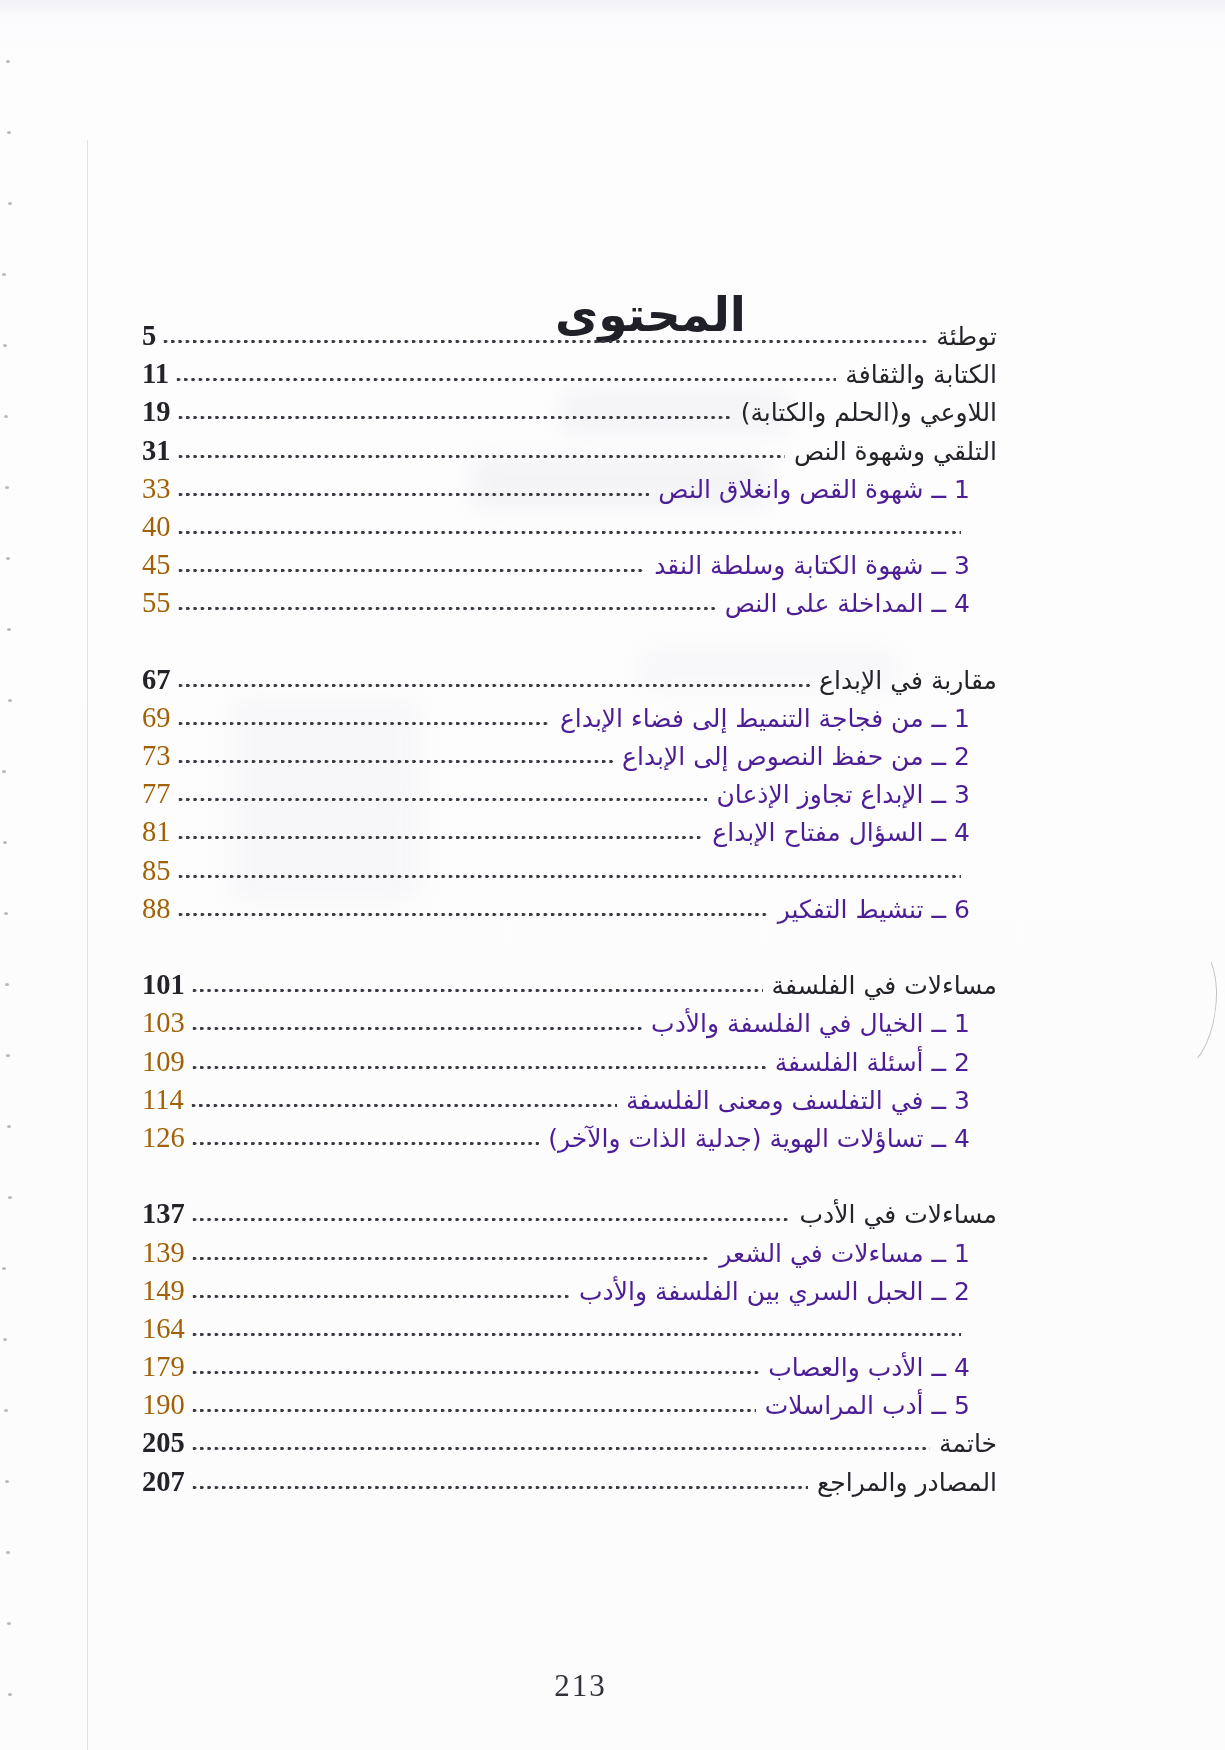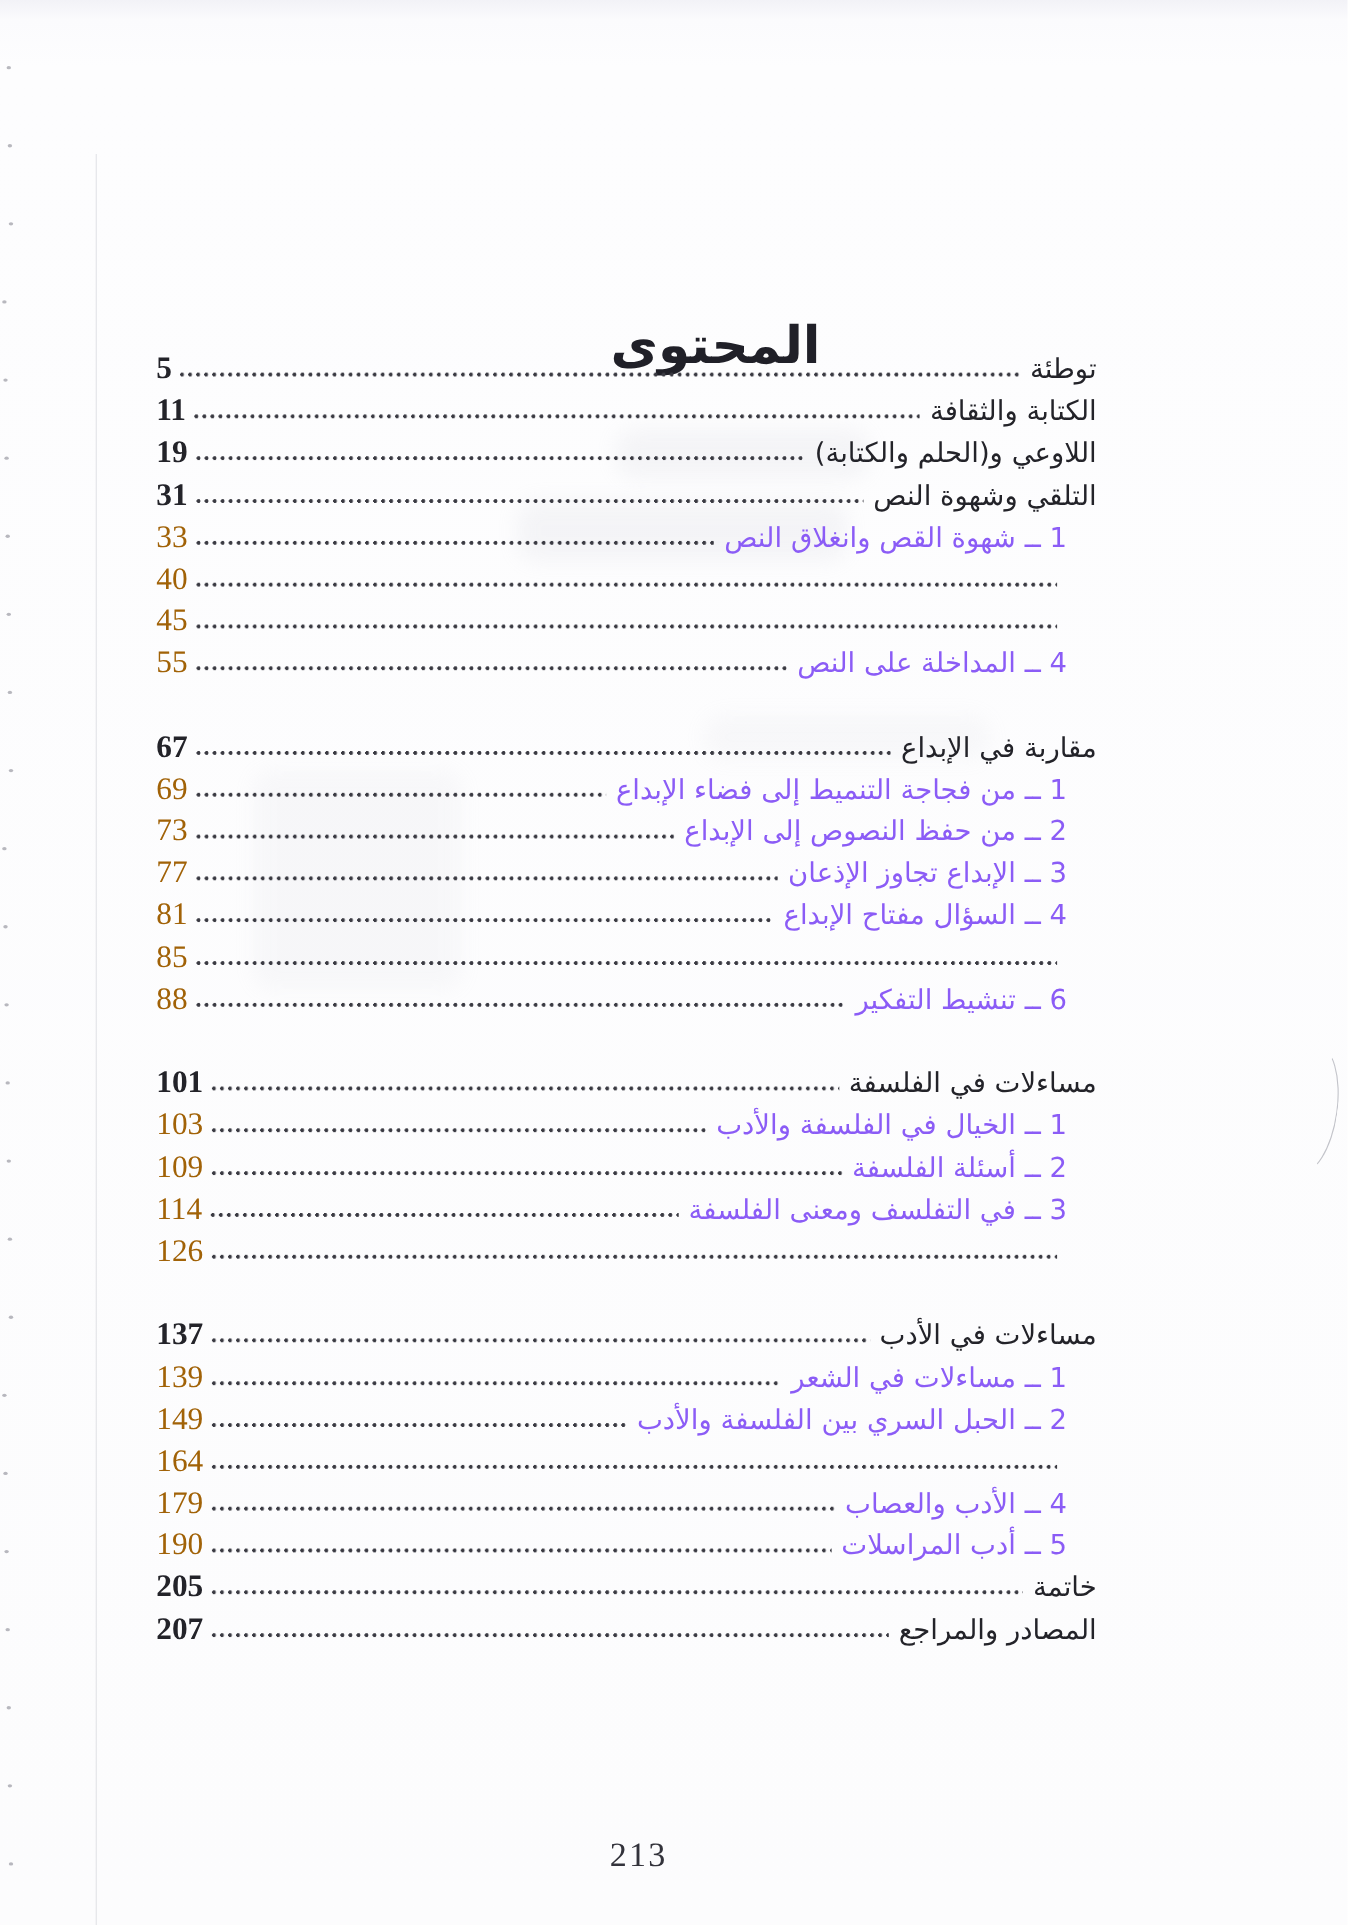--- a/index.html
+++ b/index.html
@@ -18,21 +18,21 @@
   }
   .toc{
     position:absolute;top:320px;left:142px;right:228px;
     direction:rtl;
   }
   .row{
     display:flex;align-items:baseline;height:38.2px;
     white-space:nowrap;
   }
   .row .t{
-    font-size:25px;color:#8b5cf6;flex:0 0 auto;
+    font-size:25px;color:#4c1d95;flex:0 0 auto;
   }
   .row.bold .t{font-weight:normal;color:#232329;}
   .row.indent{padding-right:27px;}
   .leader{
     flex:1 1 auto;min-width:14px;height:7px;
     margin-left:6px;margin-right:9px;
     align-self:baseline;
     background-image:radial-gradient(circle at 3.5px 3.5px, #3a3a42 1.55px, rgba(0,0,0,0) 1.95px);
     background-size:7.3px 7px;background-repeat:repeat-x;background-position:left bottom;
   }
@@ -133,20 +133,21 @@
     <div class="row indent">
     <span class="t">1 ــ شهوة القص وانغلاق النص</span>
     <span class="leader"></span>
     <span class="n">33</span>
   </div>
     <div class="row indent">
     <span class="leader"></span>
     <span class="n">40</span>
   </div>
     <div class="row indent">
+    <span class="t">3 ــ شهوة الكتابة وسلطة النقد</span>
     <span class="leader"></span>
     <span class="n">45</span>
   </div>
     <div class="row indent">
     <span class="t">4 ــ المداخلة على النص</span>
     <span class="leader"></span>
     <span class="n">55</span>
   </div>
     <div class="gap"></div>
     <div class="row bold">
@@ -198,20 +199,21 @@
     <span class="t">2 ــ أسئلة الفلسفة</span>
     <span class="leader"></span>
     <span class="n">109</span>
   </div>
     <div class="row indent">
     <span class="t">3 ــ في التفلسف ومعنى الفلسفة</span>
     <span class="leader"></span>
     <span class="n">114</span>
   </div>
     <div class="row indent">
+    <span class="t">4 ــ تساؤلات الهوية (جدلية الذات والآخر)</span>
     <span class="leader"></span>
     <span class="n">126</span>
   </div>
     <div class="gap"></div>
     <div class="row bold">
     <span class="t">مساءلات في الأدب</span>
     <span class="leader"></span>
     <span class="n">137</span>
   </div>
     <div class="row indent">

